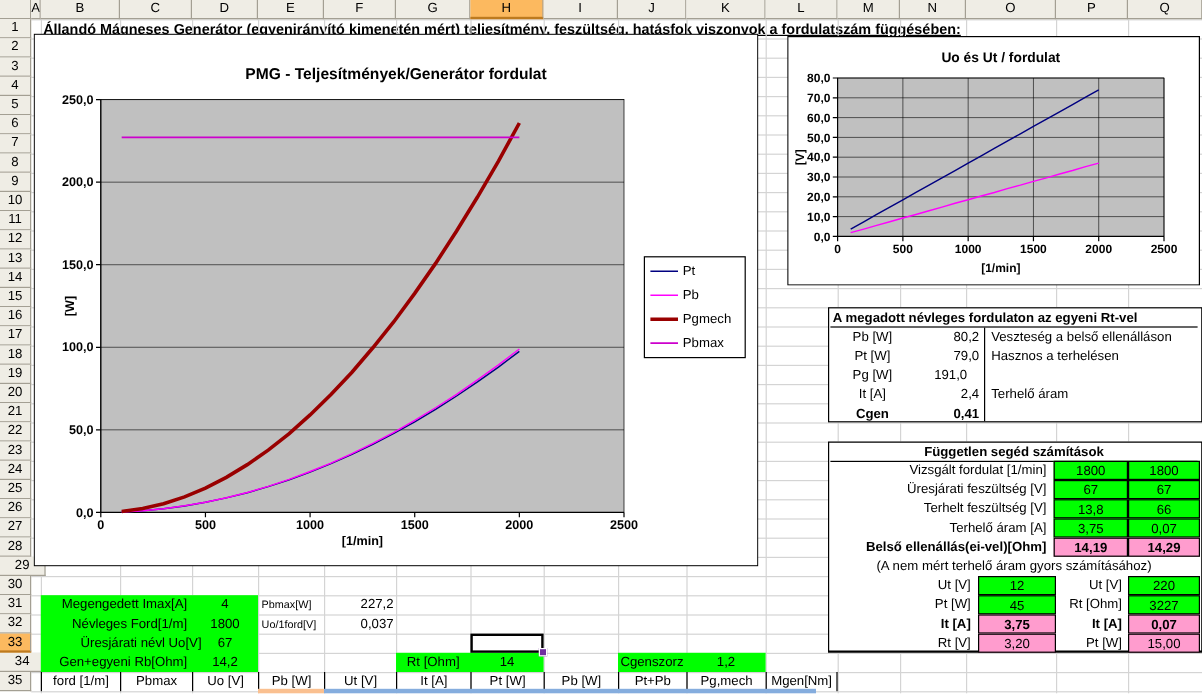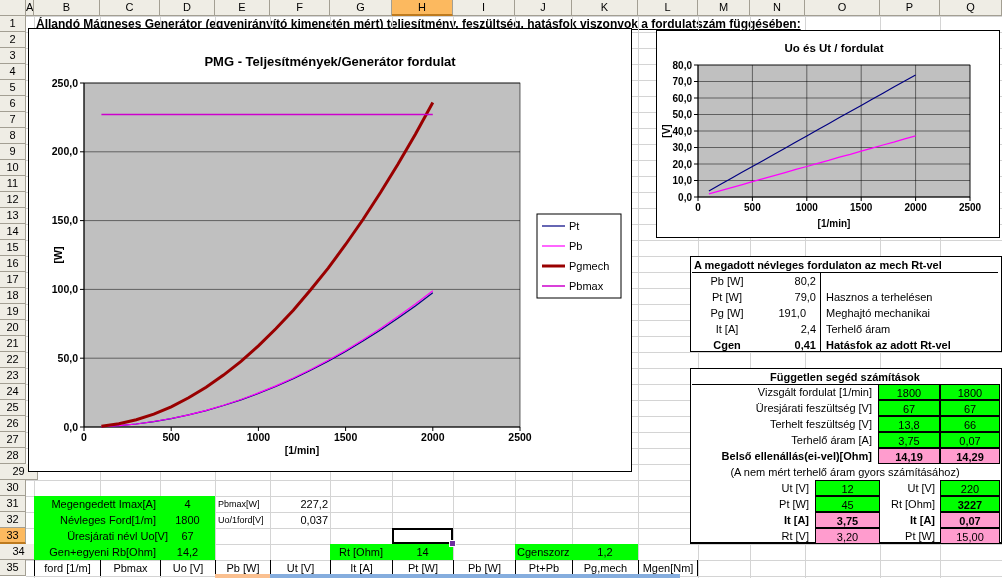--- a/index.html
+++ b/index.html
@@ -237,36 +237,35 @@
       <text x="259.6" y="181" text-anchor="middle" font-size="10" font-family="&quot;Liberation Sans&quot;,sans-serif" font-weight="bold" fill="#000">2000</text>
       <line x1="314" x2="314" y1="167" y2="171" stroke="#000"></line>
       <text x="314" y="181" text-anchor="middle" font-size="10" font-family="&quot;Liberation Sans&quot;,sans-serif" font-weight="bold" fill="#000">2500</text>
       <path d="M52.9 160.9 L63.8 154.8 L74.6 148.7 L85.5 142.6 L96.4 136.5 L107.3 130.4 L118.2 124.3 L129.0 118.2 L139.9 112.1 L150.8 105.9 L161.7 99.8 L172.6 93.7 L183.4 87.6 L194.3 81.5 L205.2 75.4 L216.1 69.3 L227.0 63.2 L237.8 57.1 L248.7 51.0 L259.6 44.9 " fill="none" stroke="#000080" stroke-width="1.2"></path>
       <path d="M52.9 163.9 L63.8 160.9 L74.6 157.8 L85.5 154.8 L96.4 151.7 L107.3 148.7 L118.2 145.6 L129.0 142.6 L139.9 139.4 L150.8 136.5 L161.7 133.3 L172.6 130.4 L183.4 127.2 L194.3 124.3 L205.2 121.1 L216.1 118.2 L227.0 115.0 L237.8 112.1 L248.7 108.9 L259.6 105.9 " fill="none" stroke="#FF00FF" stroke-width="1.2"></path>
       <text x="178" y="22" text-anchor="middle" font-size="11.5" font-family="&quot;Liberation Sans&quot;,sans-serif" font-weight="bold" fill="#000">Uo és Ut / fordulat</text>
       <text x="14" y="101" text-anchor="middle" font-size="10" font-family="&quot;Liberation Sans&quot;,sans-serif" font-weight="bold" fill="#000" transform="rotate(-90 14 101)">[V]</text>
       <text x="178" y="197" text-anchor="middle" font-size="10" font-family="&quot;Liberation Sans&quot;,sans-serif" font-weight="bold" fill="#000">[1/min]</text>
     </svg>
     <div class="box" style="left: 690px; top: 256px; width: 312px; height: 96px; position: absolute;"></div>
-    <div class="cell b" style="left: 692px; top: 257px; width: 306px; padding-left: 2px; border-bottom: 1px solid rgb(0, 0, 0); position: absolute;">A megadott névleges fordulaton az mech Rt-vel</div>
+    <div class="cell b" style="left: 692px; top: 257px; width: 306px; padding-left: 2px; border-bottom: 1px solid rgb(0, 0, 0); position: absolute;">A megadott névleges fordulaton az egyeni Rt-vel</div>
     <div style="left: 820px; top: 273px; width: 1px; height: 78px; background: rgb(0, 0, 0); position: absolute;"></div>
     <div class="cell ctr" style="left: 692px; top: 273px; width: 70px; position: absolute;">Pb [W]</div>
     <div class="cell rt" style="left: 762px; top: 273px; width: 56px; padding-right: 2px; position: absolute;">80,2</div>
+    <div class="cell" style="left: 823px; top: 273px; width: 176px; padding-left: 3px; position: absolute;">Veszteség a belső ellenálláson</div>
     <div class="cell ctr" style="left: 692px; top: 289px; width: 70px; position: absolute;">Pt [W]</div>
     <div class="cell rt" style="left: 762px; top: 289px; width: 56px; padding-right: 2px; position: absolute;">79,0</div>
     <div class="cell" style="left: 823px; top: 289px; width: 176px; padding-left: 3px; position: absolute;">Hasznos a terhelésen</div>
     <div class="cell ctr" style="left: 692px; top: 305px; width: 70px; position: absolute;">Pg [W]</div>
     <div class="cell rt" style="left: 752px; top: 305px; width: 56px; padding-right: 2px; position: absolute;">191,0</div>
-    <div class="cell" style="left: 823px; top: 305px; width: 176px; padding-left: 3px; position: absolute;">Meghajtó mechanikai</div>
     <div class="cell ctr" style="left: 692px; top: 321px; width: 70px; position: absolute;">It [A]</div>
     <div class="cell rt" style="left: 762px; top: 321px; width: 56px; padding-right: 2px; position: absolute;">2,4</div>
     <div class="cell" style="left: 823px; top: 321px; width: 176px; padding-left: 3px; position: absolute;">Terhelő áram</div>
     <div class="cell ctr b" style="left: 692px; top: 337px; width: 70px; position: absolute;">Cgen</div>
     <div class="cell rt b" style="left: 762px; top: 337px; width: 56px; padding-right: 2px; position: absolute;">0,41</div>
-    <div class="cell b" style="left: 823px; top: 337px; width: 176px; padding-left: 3px; position: absolute;">Hatásfok az adott Rt-vel</div>
     <div class="box" style="left: 690px; top: 368px; width: 312px; height: 176px; border-bottom-width: 2px; position: absolute;"></div>
     <div class="cell b ctr" style="left: 692px; top: 369px; width: 306px; border-bottom: 1px solid rgb(0, 0, 0); position: absolute;">Független segéd számítások</div>
     <div class="cell rt" style="left: 692px; top: 384px; width: 184px; padding-right: 4px; position: absolute;">Vizsgált fordulat [1/min]</div>
     <div class="cell ctr green" style="left: 878px; top: 384px; width: 62px; border: 1px solid rgb(0, 0, 0); position: absolute;">1800</div>
     <div class="cell ctr green" style="left: 940px; top: 384px; width: 60px; border: 1px solid rgb(0, 0, 0); position: absolute;">1800</div>
     <div class="cell rt" style="left: 692px; top: 400px; width: 184px; padding-right: 4px; position: absolute;">Üresjárati feszültség [V]</div>
     <div class="cell ctr green" style="left: 878px; top: 400px; width: 62px; border: 1px solid rgb(0, 0, 0); position: absolute;">67</div>
     <div class="cell ctr green" style="left: 940px; top: 400px; width: 60px; border: 1px solid rgb(0, 0, 0); position: absolute;">67</div>
     <div class="cell rt" style="left: 692px; top: 416px; width: 184px; padding-right: 4px; position: absolute;">Terhelt feszültség [V]</div>
     <div class="cell ctr green" style="left: 878px; top: 416px; width: 62px; border: 1px solid rgb(0, 0, 0); position: absolute;">13,8</div>
@@ -278,21 +277,21 @@
     <div class="cell ctr pink b" style="left: 878px; top: 448px; width: 62px; border: 1px solid rgb(0, 0, 0); position: absolute;">14,19</div>
     <div class="cell ctr pink b" style="left: 940px; top: 448px; width: 60px; border: 1px solid rgb(0, 0, 0); position: absolute;">14,29</div>
     <div class="cell ctr" style="left: 692px; top: 464px; width: 306px; position: absolute;">(A nem mért terhelő áram gyors számításához)</div>
     <div class="cell rt" style="left: 692px; top: 480px; width: 120px; padding-right: 3px; position: absolute;">Ut [V]</div>
     <div class="cell ctr green" style="left: 815px; top: 480px; width: 65px; border: 1px solid rgb(0, 0, 0); position: absolute;">12</div>
     <div class="cell rt" style="left: 880px; top: 480px; width: 58px; padding-right: 3px; position: absolute;">Ut [V]</div>
     <div class="cell ctr green" style="left: 940px; top: 480px; width: 60px; border: 1px solid rgb(0, 0, 0); position: absolute;">220</div>
     <div class="cell rt" style="left: 692px; top: 496px; width: 120px; padding-right: 3px; position: absolute;">Pt [W]</div>
     <div class="cell ctr green" style="left: 815px; top: 496px; width: 65px; border: 1px solid rgb(0, 0, 0); position: absolute;">45</div>
     <div class="cell rt" style="left: 880px; top: 496px; width: 58px; padding-right: 3px; position: absolute;">Rt [Ohm]</div>
-    <div class="cell ctr green" style="left: 940px; top: 496px; width: 60px; border: 1px solid rgb(0, 0, 0); position: absolute; font-weight: bold;">3227</div>
+    <div class="cell ctr green" style="left: 940px; top: 496px; width: 60px; border: 1px solid rgb(0, 0, 0); position: absolute;">3227</div>
     <div class="cell rt b" style="left: 692px; top: 512px; width: 120px; padding-right: 3px; position: absolute;">It [A]</div>
     <div class="cell ctr pink b" style="left: 815px; top: 512px; width: 65px; border: 1px solid rgb(0, 0, 0); position: absolute;">3,75</div>
     <div class="cell rt b" style="left: 880px; top: 512px; width: 58px; padding-right: 3px; position: absolute;">It [A]</div>
     <div class="cell ctr pink b" style="left: 940px; top: 512px; width: 60px; border: 1px solid rgb(0, 0, 0); position: absolute;">0,07</div>
     <div class="cell rt" style="left: 692px; top: 528px; width: 120px; padding-right: 3px; position: absolute;">Rt [V]</div>
     <div class="cell ctr pink" style="left: 815px; top: 528px; width: 65px; border: 1px solid rgb(0, 0, 0); position: absolute;">3,20</div>
     <div class="cell rt" style="left: 880px; top: 528px; width: 58px; padding-right: 3px; position: absolute;">Pt [W]</div>
     <div class="cell ctr pink" style="left: 940px; top: 528px; width: 60px; border: 1px solid rgb(0, 0, 0); position: absolute;">15,00</div>
     <div class="green" style="left: 34px; top: 496px; width: 181px; height: 64px; position: absolute;"></div>
     <div class="cell rt" style="left: 34px; top: 496px; width: 124px; padding-right: 2px; position: absolute;">Megengedett Imax[A]</div>

